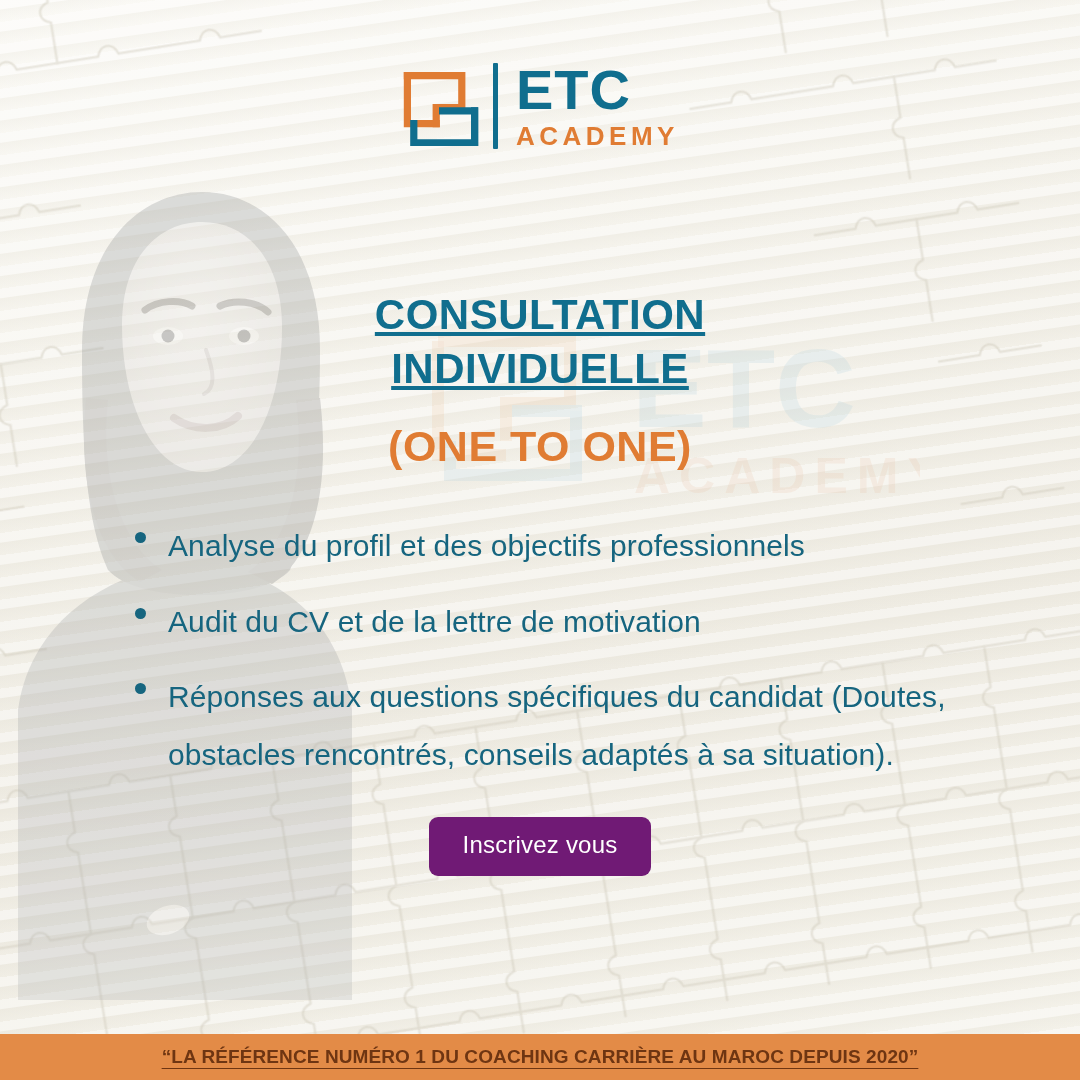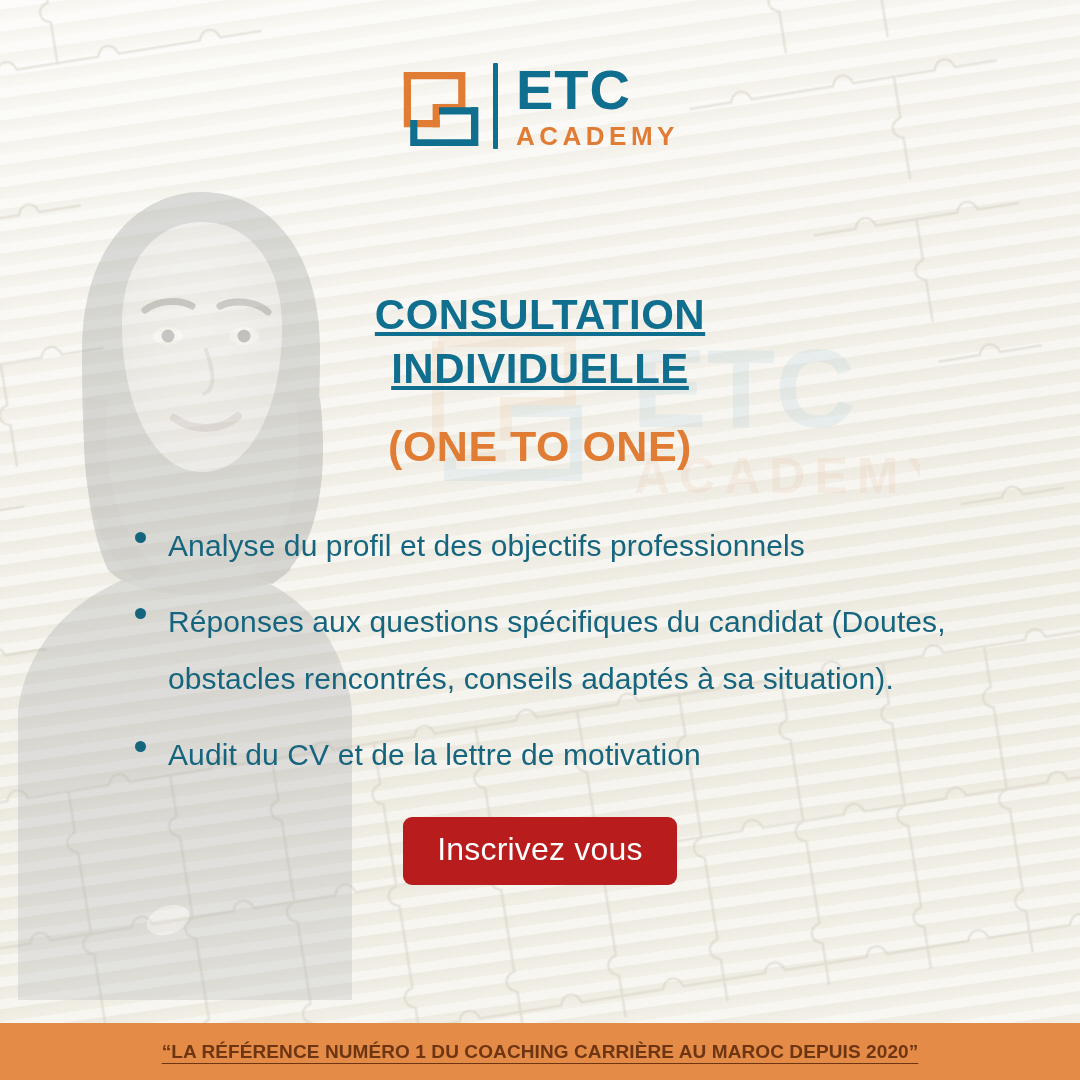--- a/index.html
+++ b/index.html
@@ -160,38 +160,38 @@
 
   
   .cta-wrap {
     position: absolute;
     left: 0; right: 0;
     top: 817px;
     display: flex;
     justify-content: center;
   }
   .cta-button {
-    background: #b91c1c;
+    background: #701a75;
     color: #ffffff;
-    font-size: 32px;
+    font-size: 24px;
     font-weight: 400;
     padding: 14px 34px 17px 34px;
     border: none;
     border-radius: 9px;
     cursor: pointer;
     letter-spacing: 0.2px;
     font-family: "Liberation Sans", sans-serif;
   }
 
   
   .footer {
     position: absolute;
     left: 0; right: 0;
     bottom: 0;
-    height: 57px;
+    height: 46px;
     background: #e38b47;
     display: flex;
     align-items: center;
     justify-content: center;
   }
   .footer-text {
     color: #6e3512;
     font-size: 19px;
     font-weight: 700;
     letter-spacing: 0.1px;
@@ -412,25 +412,25 @@
     <div class="sub">(ONE TO ONE)</div>
   </div>
 
   <div class="bullets">
     <div class="bullet-row">
       <span class="bullet-dot"></span>
       <span class="bullet-text">Analyse du profil et des objectifs professionnels</span>
     </div>
     <div class="bullet-row">
       <span class="bullet-dot"></span>
-      <span class="bullet-text">Réponses aux questions spécifiques du candidat (Doutes, obstacles rencontrés, conseils adaptés à sa situation).</span>
+      <span class="bullet-text">Audit du CV et de la lettre de motivation</span>
     </div>
     <div class="bullet-row">
       <span class="bullet-dot"></span>
-      <span class="bullet-text">Audit du CV et de la lettre de motivation</span>
+      <span class="bullet-text">Réponses aux questions spécifiques du candidat (Doutes, obstacles rencontrés, conseils adaptés à sa situation).</span>
     </div>
   </div>
 
   <div class="cta-wrap">
     <button class="cta-button">Inscrivez vous</button>
   </div>
 
   <div class="footer">
     <div class="footer-text">“LA RÉFÉRENCE NUMÉRO 1 DU COACHING CARRIÈRE AU MAROC DEPUIS 2020”</div>
   </div>

